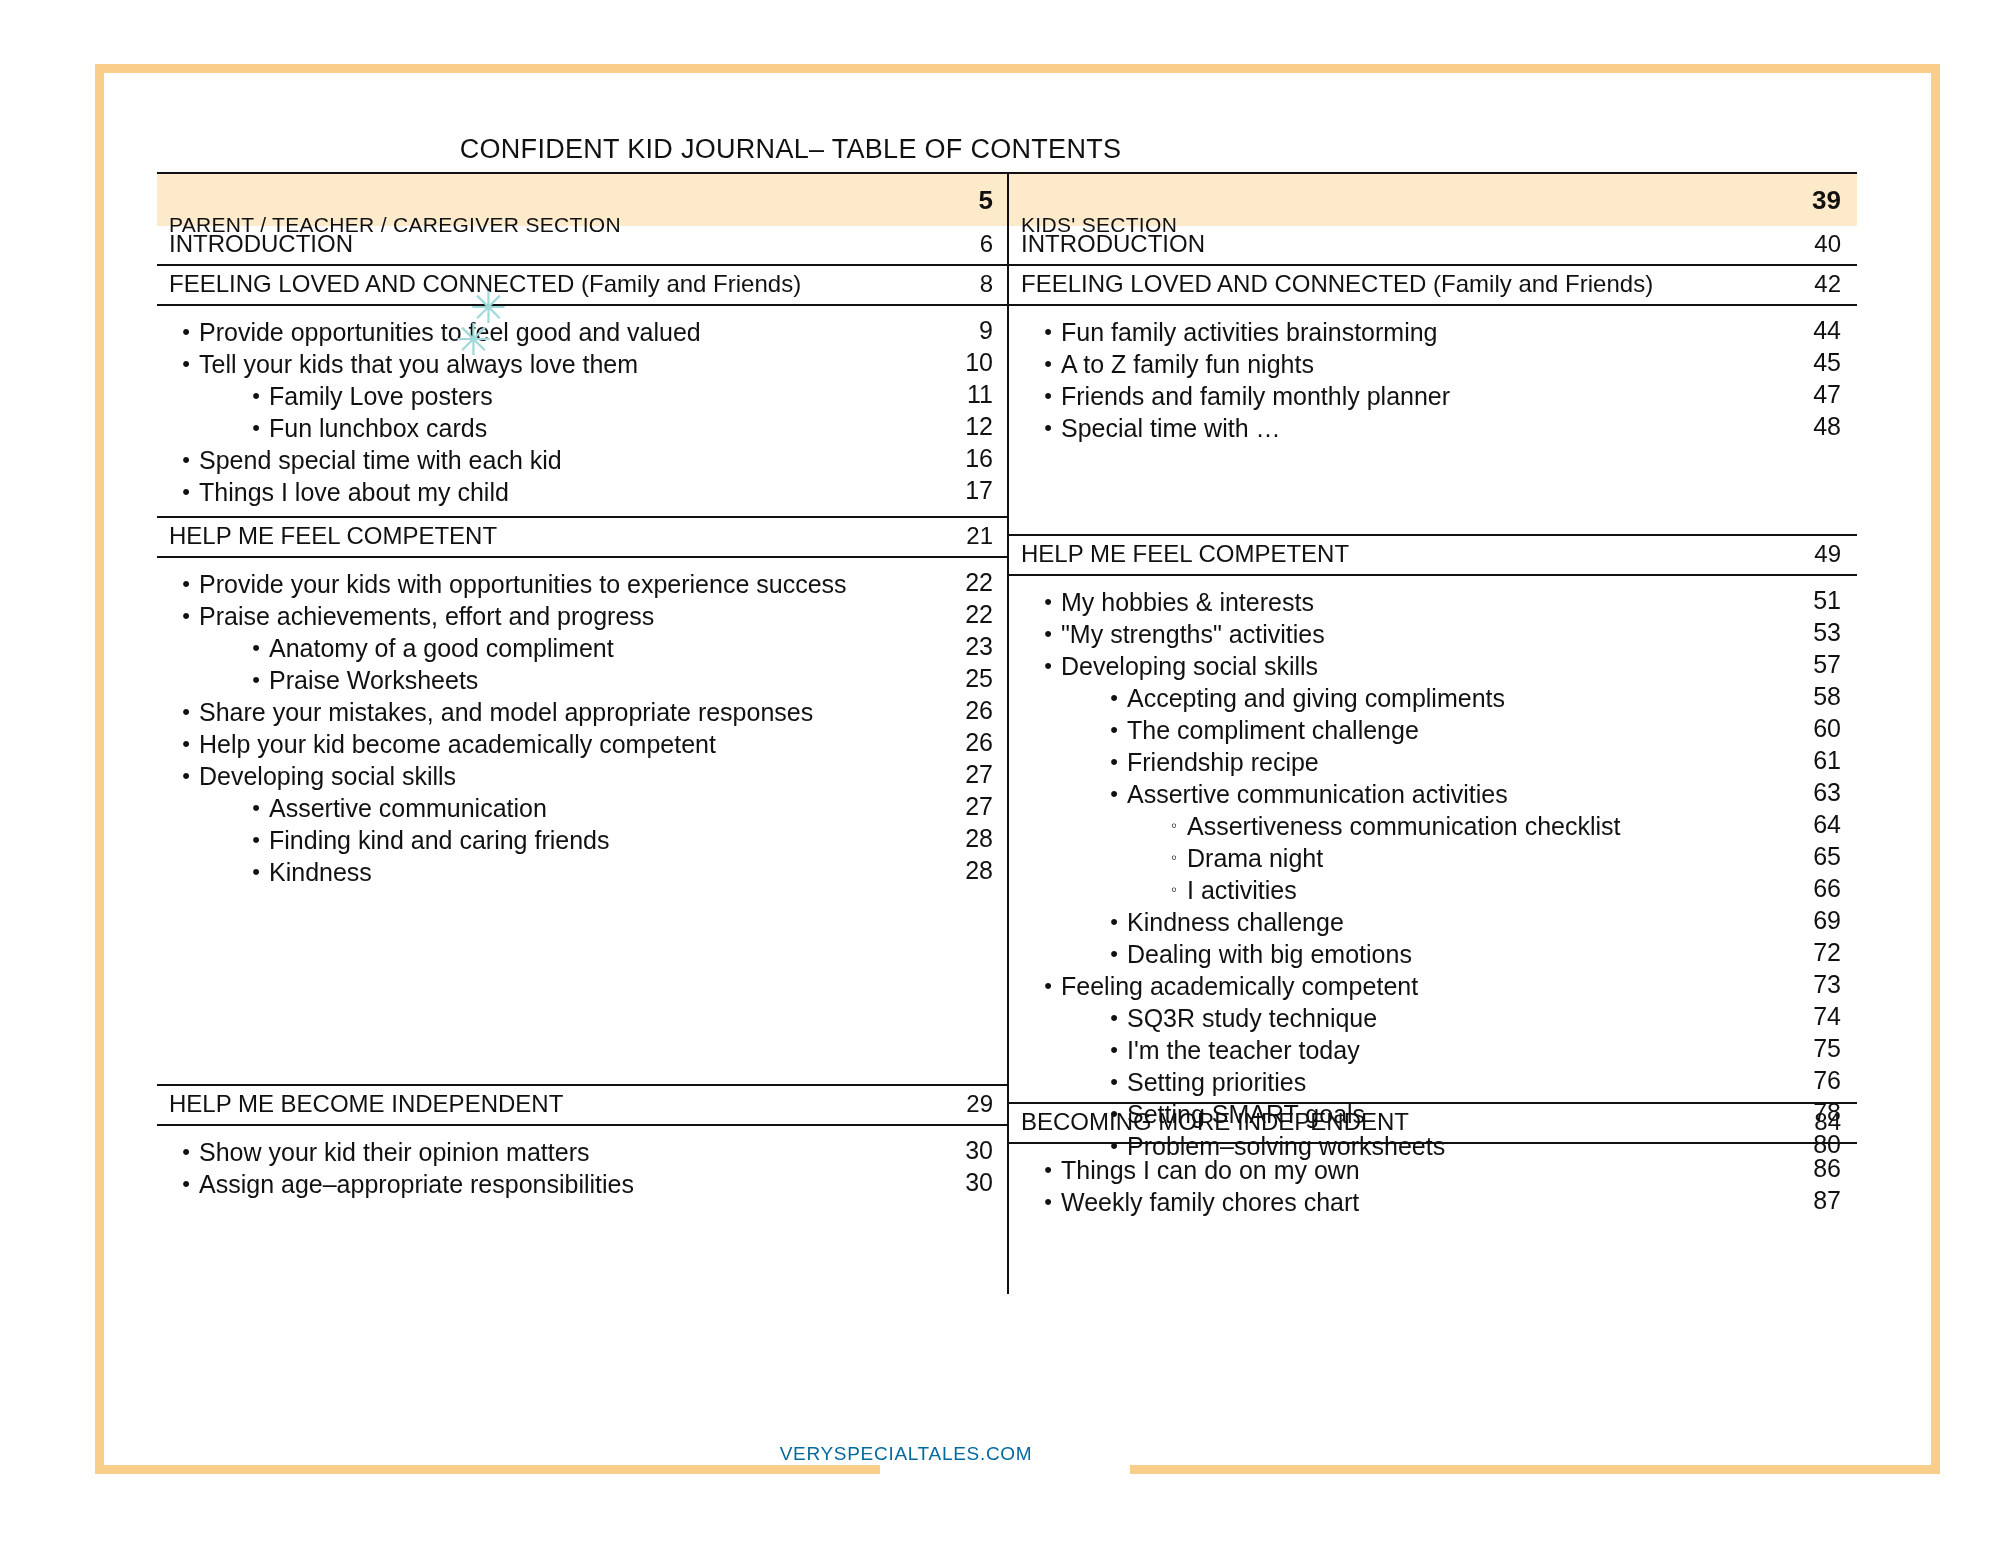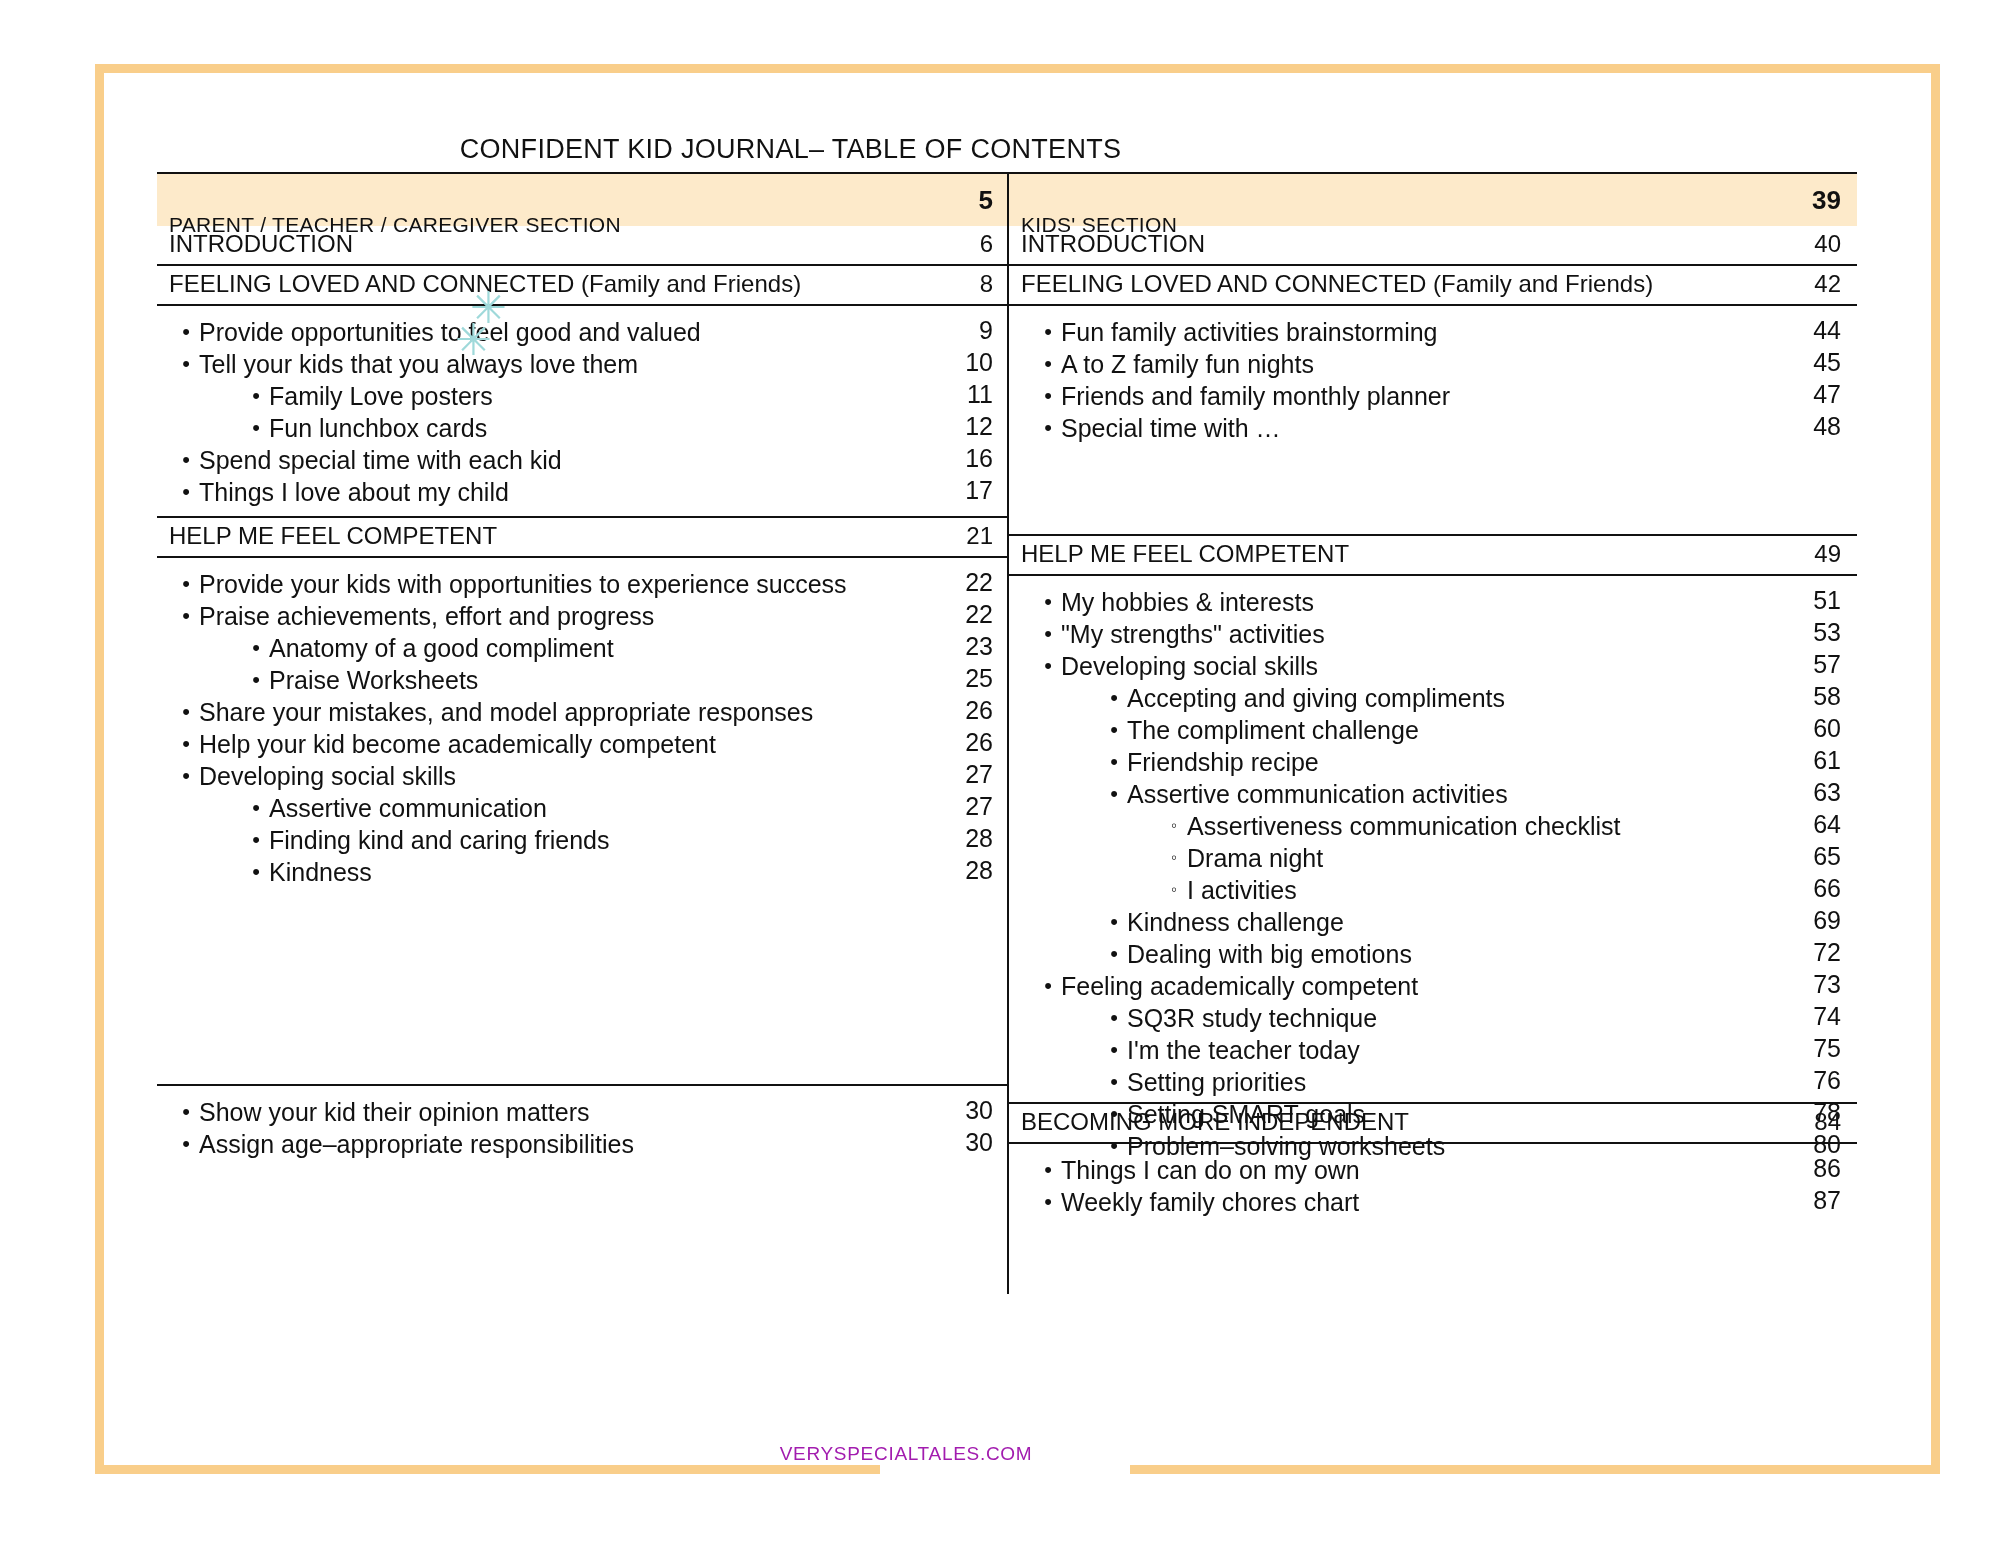--- a/index.html
+++ b/index.html
@@ -43,21 +43,21 @@
     z-index: 3;
   }
   .footer-text {
     position: absolute;
     left: 0;
     top: 1443px;
     width: 1812px;
     text-align: center;
     font-size: 19px;
     letter-spacing: 0.7px;
-    color: #a21caf;
+    color: #0369a1;
     z-index: 4;
     font-family: "Liberation Sans", sans-serif;
   }
 
   
   .doc-title {
     position: absolute;
     left: 0;
     top: 134px;
     width: 1581px;
@@ -317,20 +317,24 @@
         </div>
         <div class="item">
           <span class="itemtext lvl2">
               <span class="bullet">•</span>
               <span>Kindness</span>
             </span>
           <span class="pnum">28</span>
         </div>
       </div>
 
+      <div class="row head-row">
+        <span class="label">HELP ME BECOME INDEPENDENT</span>
+        <span class="pnum">29</span>
+      </div>
       <div class="body-block nb" style="height:150px;">
         <div class="item">
           <span class="itemtext lvl1">
               <span class="bullet">•</span>
               <span>Show your kid their opinion matters</span>
             </span>
           <span class="pnum">30</span>
         </div>
         <div class="item">
           <span class="itemtext lvl1">

